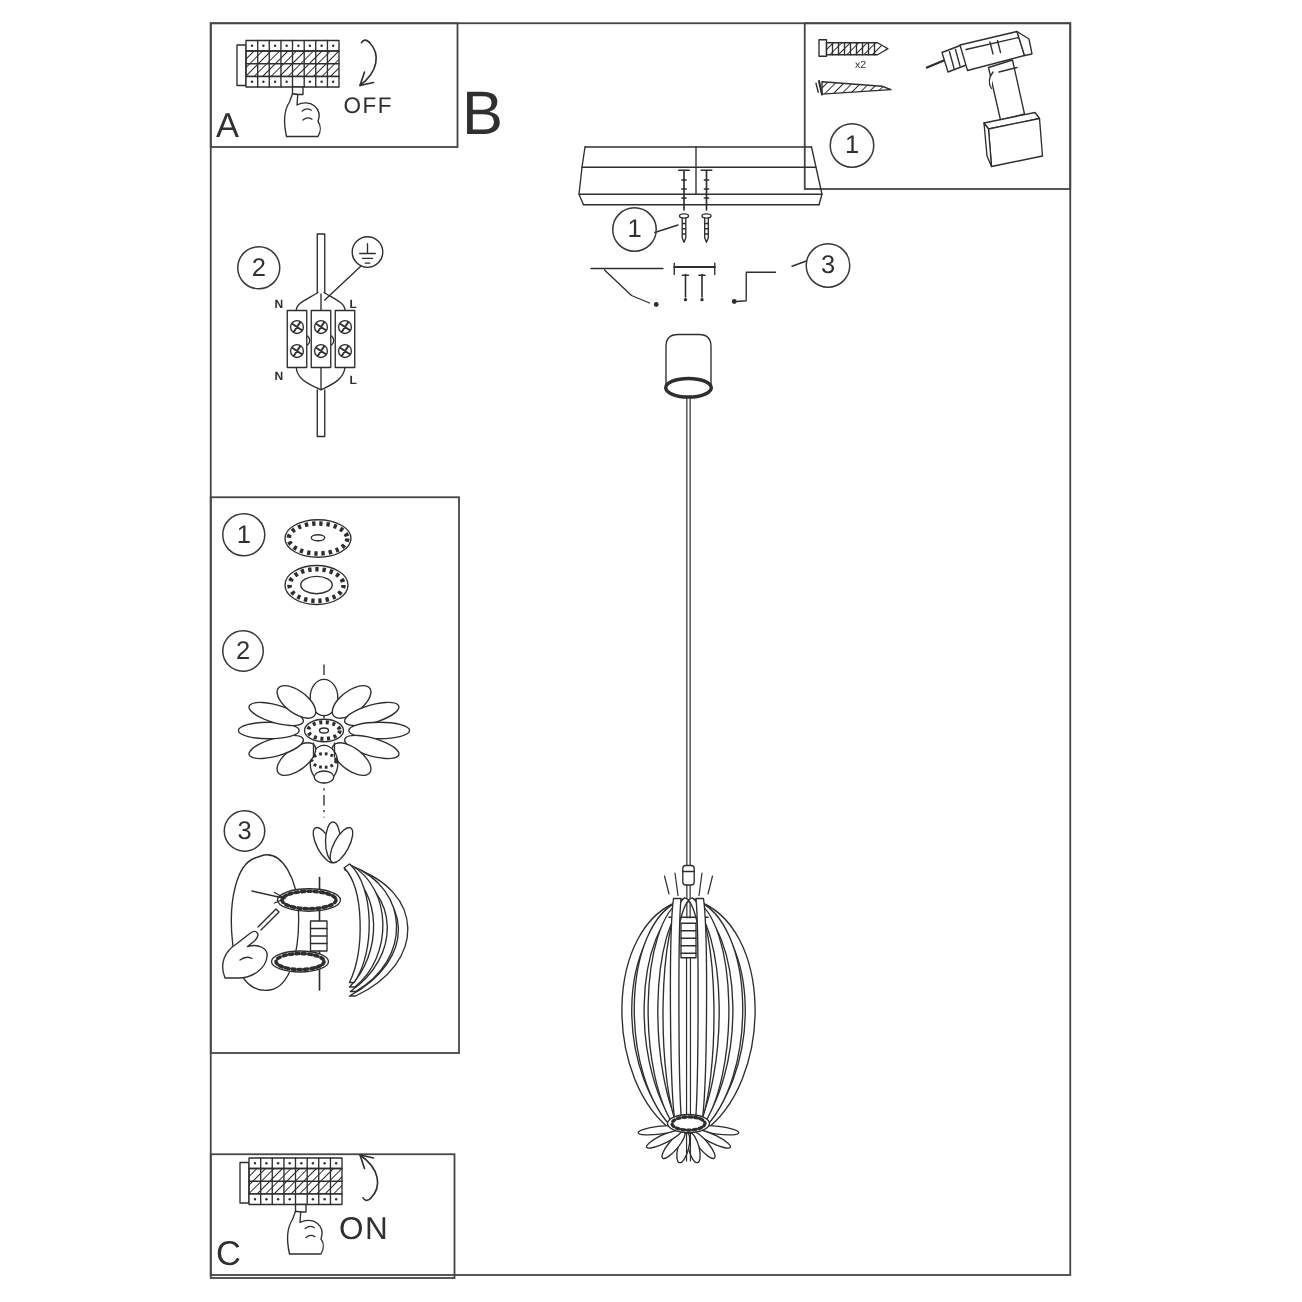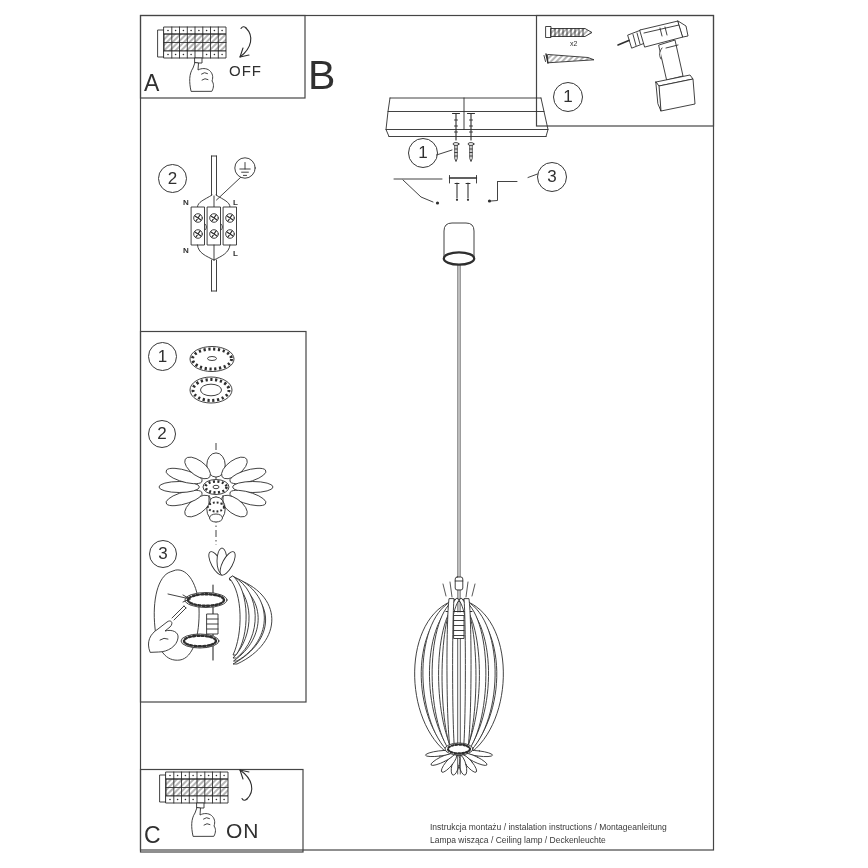--- a/index.html
+++ b/index.html
@@ -316,34 +316,30 @@
       <path d="M240,770 L249,772 M240,770 L243,779"></path>
       <path d="M247,799 C245,801 243,800.5 242,798.5"></path>
     </g>
   </g>
 </svg>
 
 <div class="t" style="left:144px;top:70px;font-size:23px;">A</div>
 <div class="t" style="left:229px;top:62px;font-size:15px;letter-spacing:1px;">OFF</div>
 <div class="t" style="left:308px;top:52px;font-size:41px;">B</div>
 <div class="t" style="left:144px;top:822px;font-size:23px;">C</div>
-<div class="t" style="left:226px;top:808px;font-size:21px;letter-spacing:1px;margin-top:11px;">ON</div>
+<div class="t" style="left:226px;top:808px;font-size:21px;letter-spacing:1px;">ON</div>
 <div class="t" style="left:570px;top:40px;font-size:7px;">x2</div>
 
 <div class="t" style="left:183px;top:198px;font-size:8px;font-weight:700;">N</div>
 <div class="t" style="left:233px;top:198px;font-size:8px;font-weight:700;">L</div>
 <div class="t" style="left:183px;top:246px;font-size:8px;font-weight:700;">N</div>
 <div class="t" style="left:233px;top:249px;font-size:8px;font-weight:700;">L</div>
 
 <div class="callout" style="left:408px;top:138px;width:28px;height:28px;">1</div>
 <div class="callout" style="left:537px;top:162px;width:28px;height:28px;">3</div>
 <div class="callout" style="left:553px;top:82px;width:28px;height:28px;">1</div>
 <div class="callout" style="left:158px;top:164px;width:27px;height:27px;">2</div>
 <div class="callout" style="left:148px;top:342px;width:27px;height:27px;">1</div>
 <div class="callout" style="left:148px;top:420px;width:26px;height:26px;">2</div>
 <div class="callout" style="left:149px;top:540px;width:26px;height:26px;">3</div>
 
-<div class="footer">
-  <div>Instrukcja montażu / instalation instructions / Montageanleitung</div>
-  <div>Lampa wisząca / Ceiling lamp / Deckenleuchte</div>
+
 </div>
 
-</div>
-
 </body></html>

